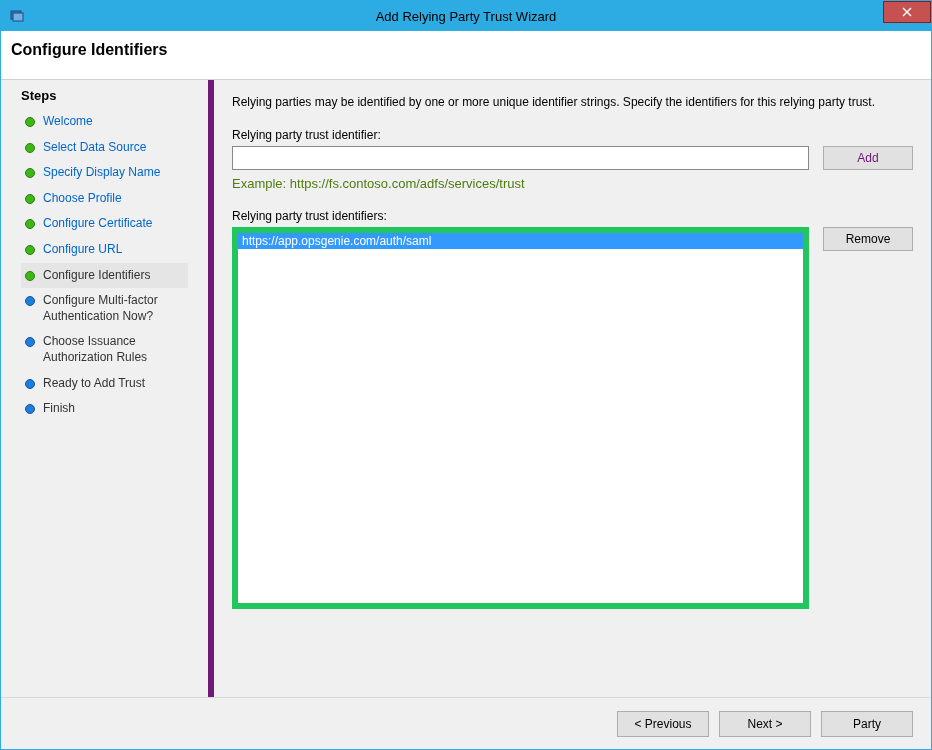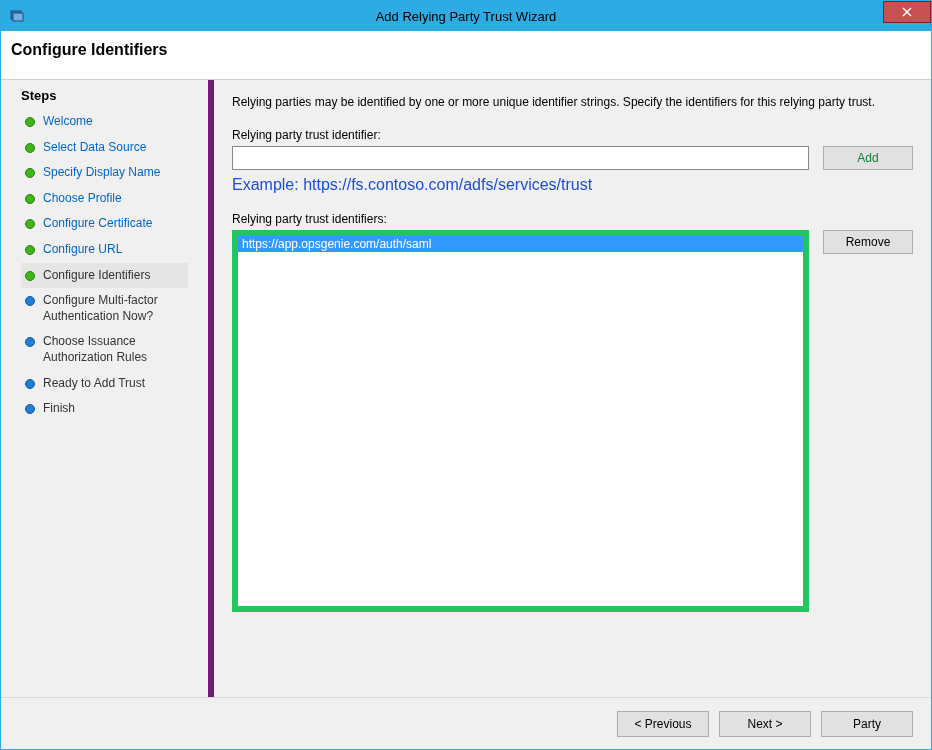--- a/index.html
+++ b/index.html
@@ -142,26 +142,26 @@
     }
     .side-button {
       width: 90px;
       height: 24px;
       border: 1px solid #adadad;
       background: #e1e1e1;
       font-size: 12px;
       cursor: pointer;
     }
     .side-button:disabled {
-      color: #15803d;
+      color: #701a75;
       cursor: default;
     }
     .example {
-      font-size: 16px;
-      color: #1d4ed8;
+      font-size: 13px;
+      color: #4d7c0f;
       margin-bottom: 18px;
     }
     .list-row {
       display: flex;
       align-items: flex-start;
       gap: 14px;
     }
     .listbox {
       flex: 1;
       height: 382px;

